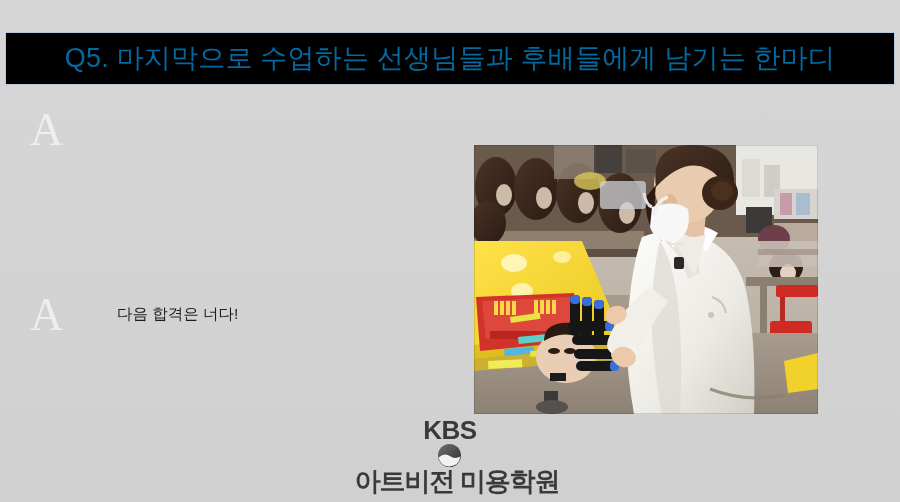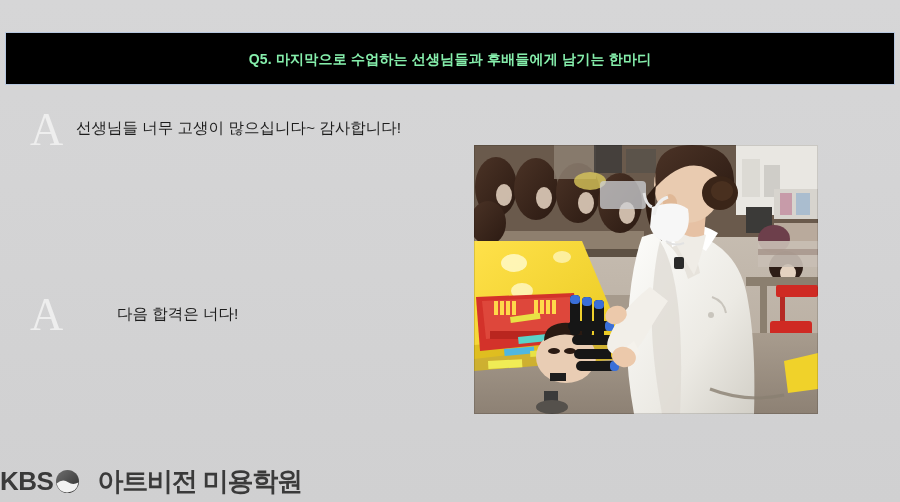--- a/index.html
+++ b/index.html
@@ -28,23 +28,23 @@
     width: 890px;
     height: 53px;
     background: #000000;
     border: 1px solid #b7c7de;
     box-sizing: border-box;
     display: flex;
     align-items: center;
     justify-content: center;
   }
   .title-text {
-    color: #86efac;
-    font-size: 14px;
-    font-weight: bold;
+    color: #0369a1;
+    font-size: 27px;
+    font-weight: normal;
     letter-spacing: 0.2px;
     white-space: nowrap;
     line-height: 1;
   }
 
   
   .answer {
     position: absolute;
     display: flex;
     align-items: flex-start;
@@ -89,20 +89,21 @@
 
   
   .footer-logo {
     position: absolute;
     left: 0;
     right: 0;
     bottom: 8px;
     display: flex;
     align-items: center;
     gap: 0px;
+    flex-direction: column;
   }
   .logo-kbs {
     font-size: 26px;
     font-weight: bold;
     letter-spacing: -0.5px;
     color: #3a3a3a;
     line-height: 1;
   }
   .logo-emblem {
     width: 25px;
@@ -123,21 +124,20 @@
 <body>
 
 <div class="slide">
 
   <div class="title-bar">
     <div class="title-text">Q5. 마지막으로 수업하는 선생님들과 후배들에게 남기는 한마디</div>
   </div>
 
   <div class="answer answer-1">
     <div class="answer-mark">A</div>
-    <div class="answer-text">선생님들 너무 고생이 많으십니다~ 감사합니다!</div>
   </div>
 
   <div class="answer answer-2">
     <div class="answer-mark">A</div>
     <div class="answer-text">다음 합격은 너다!</div>
   </div>
 
   <div class="photo">
     <svg width="344" height="269" viewBox="0 0 344 269" xmlns="http://www.w3.org/2000/svg" aria-hidden="true">
       <defs>

